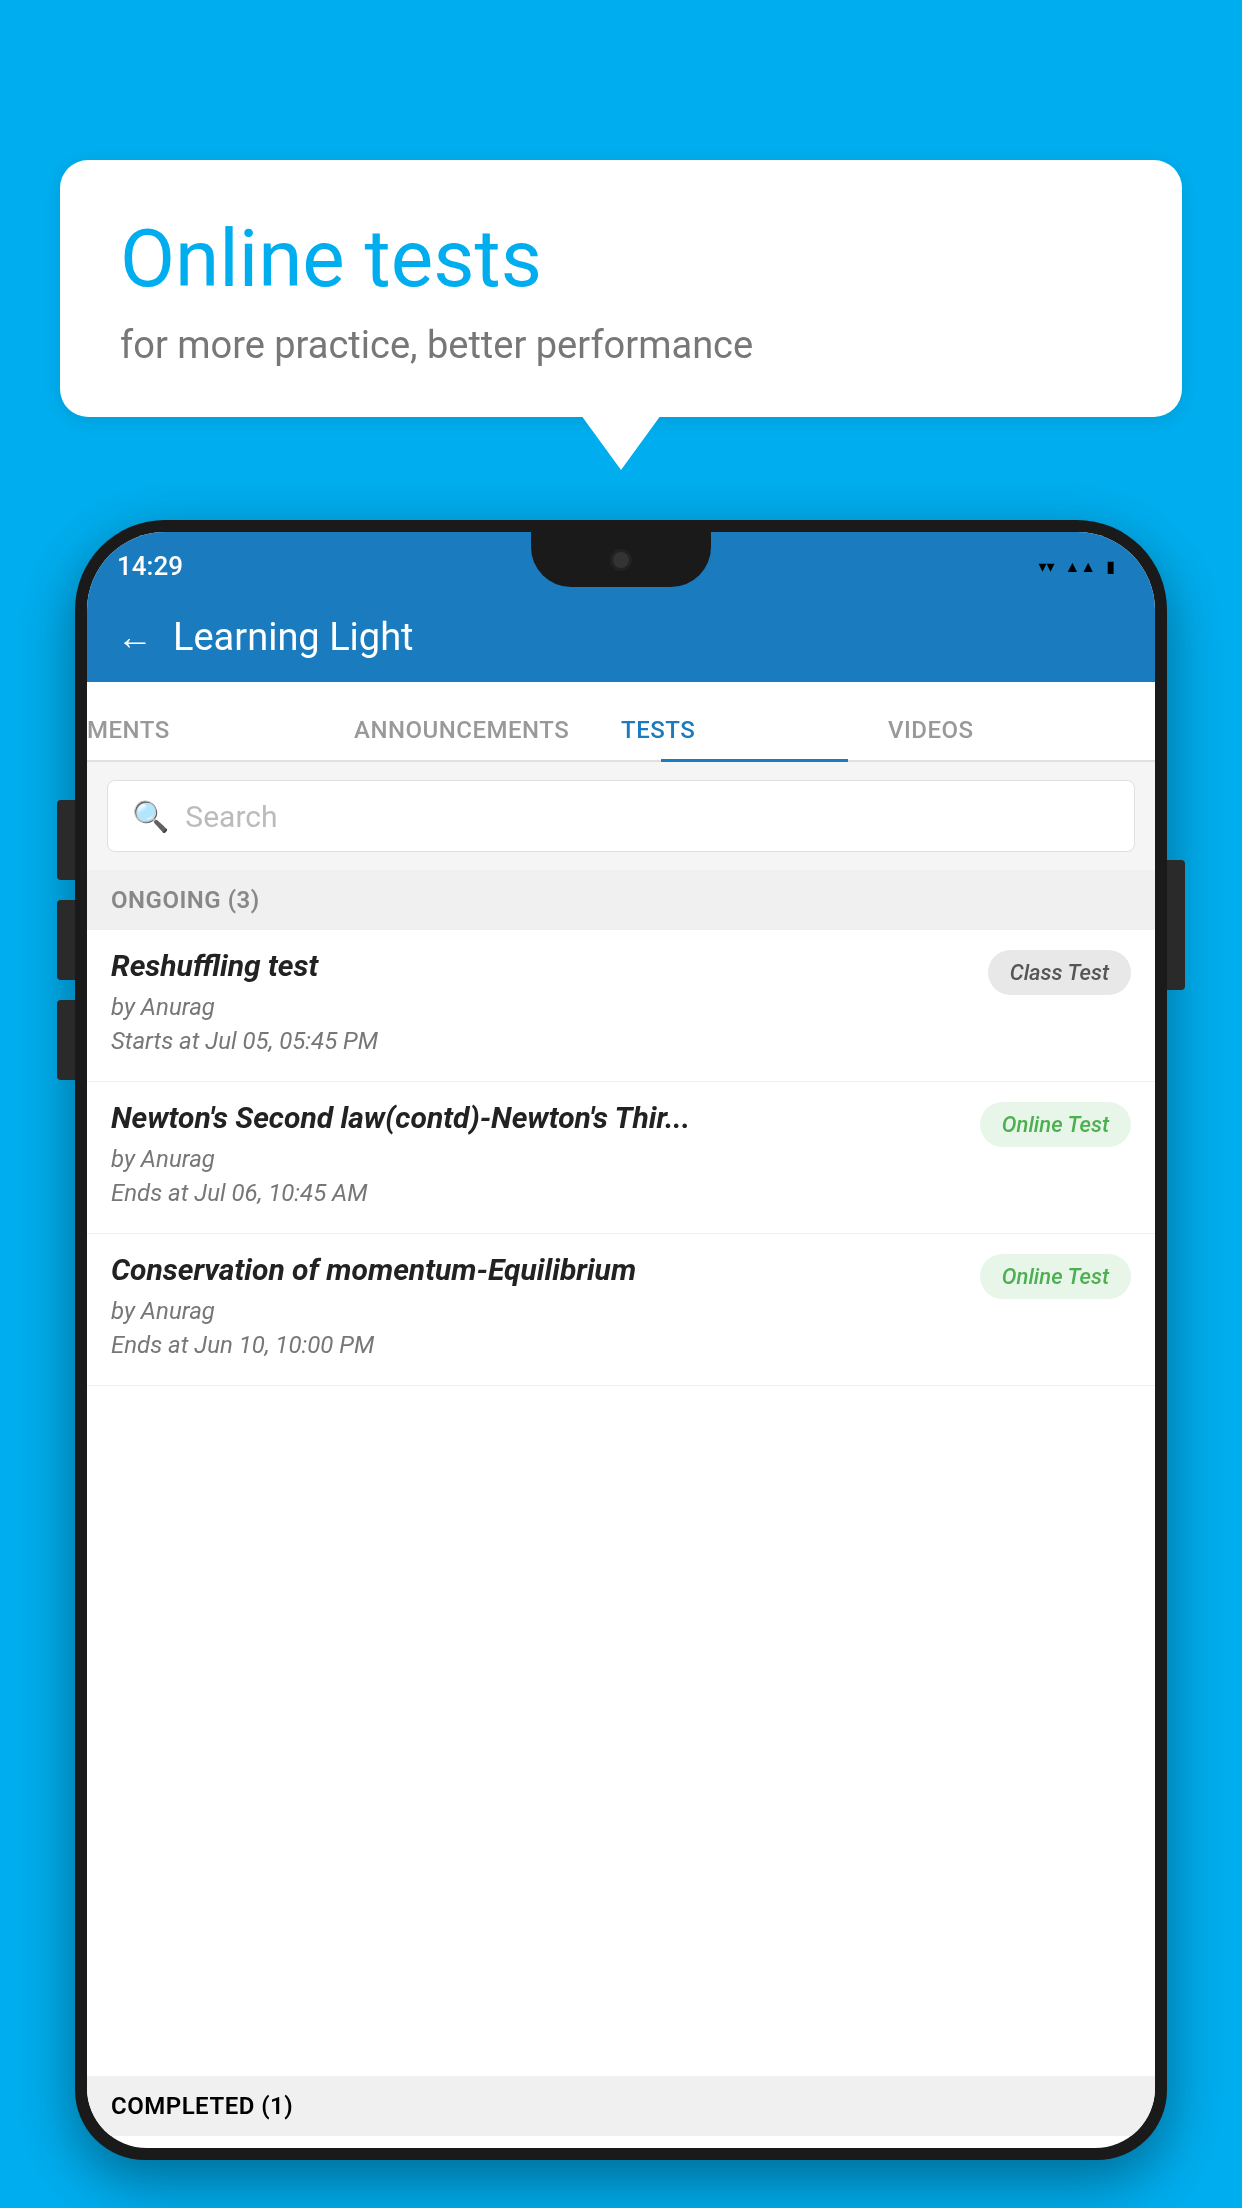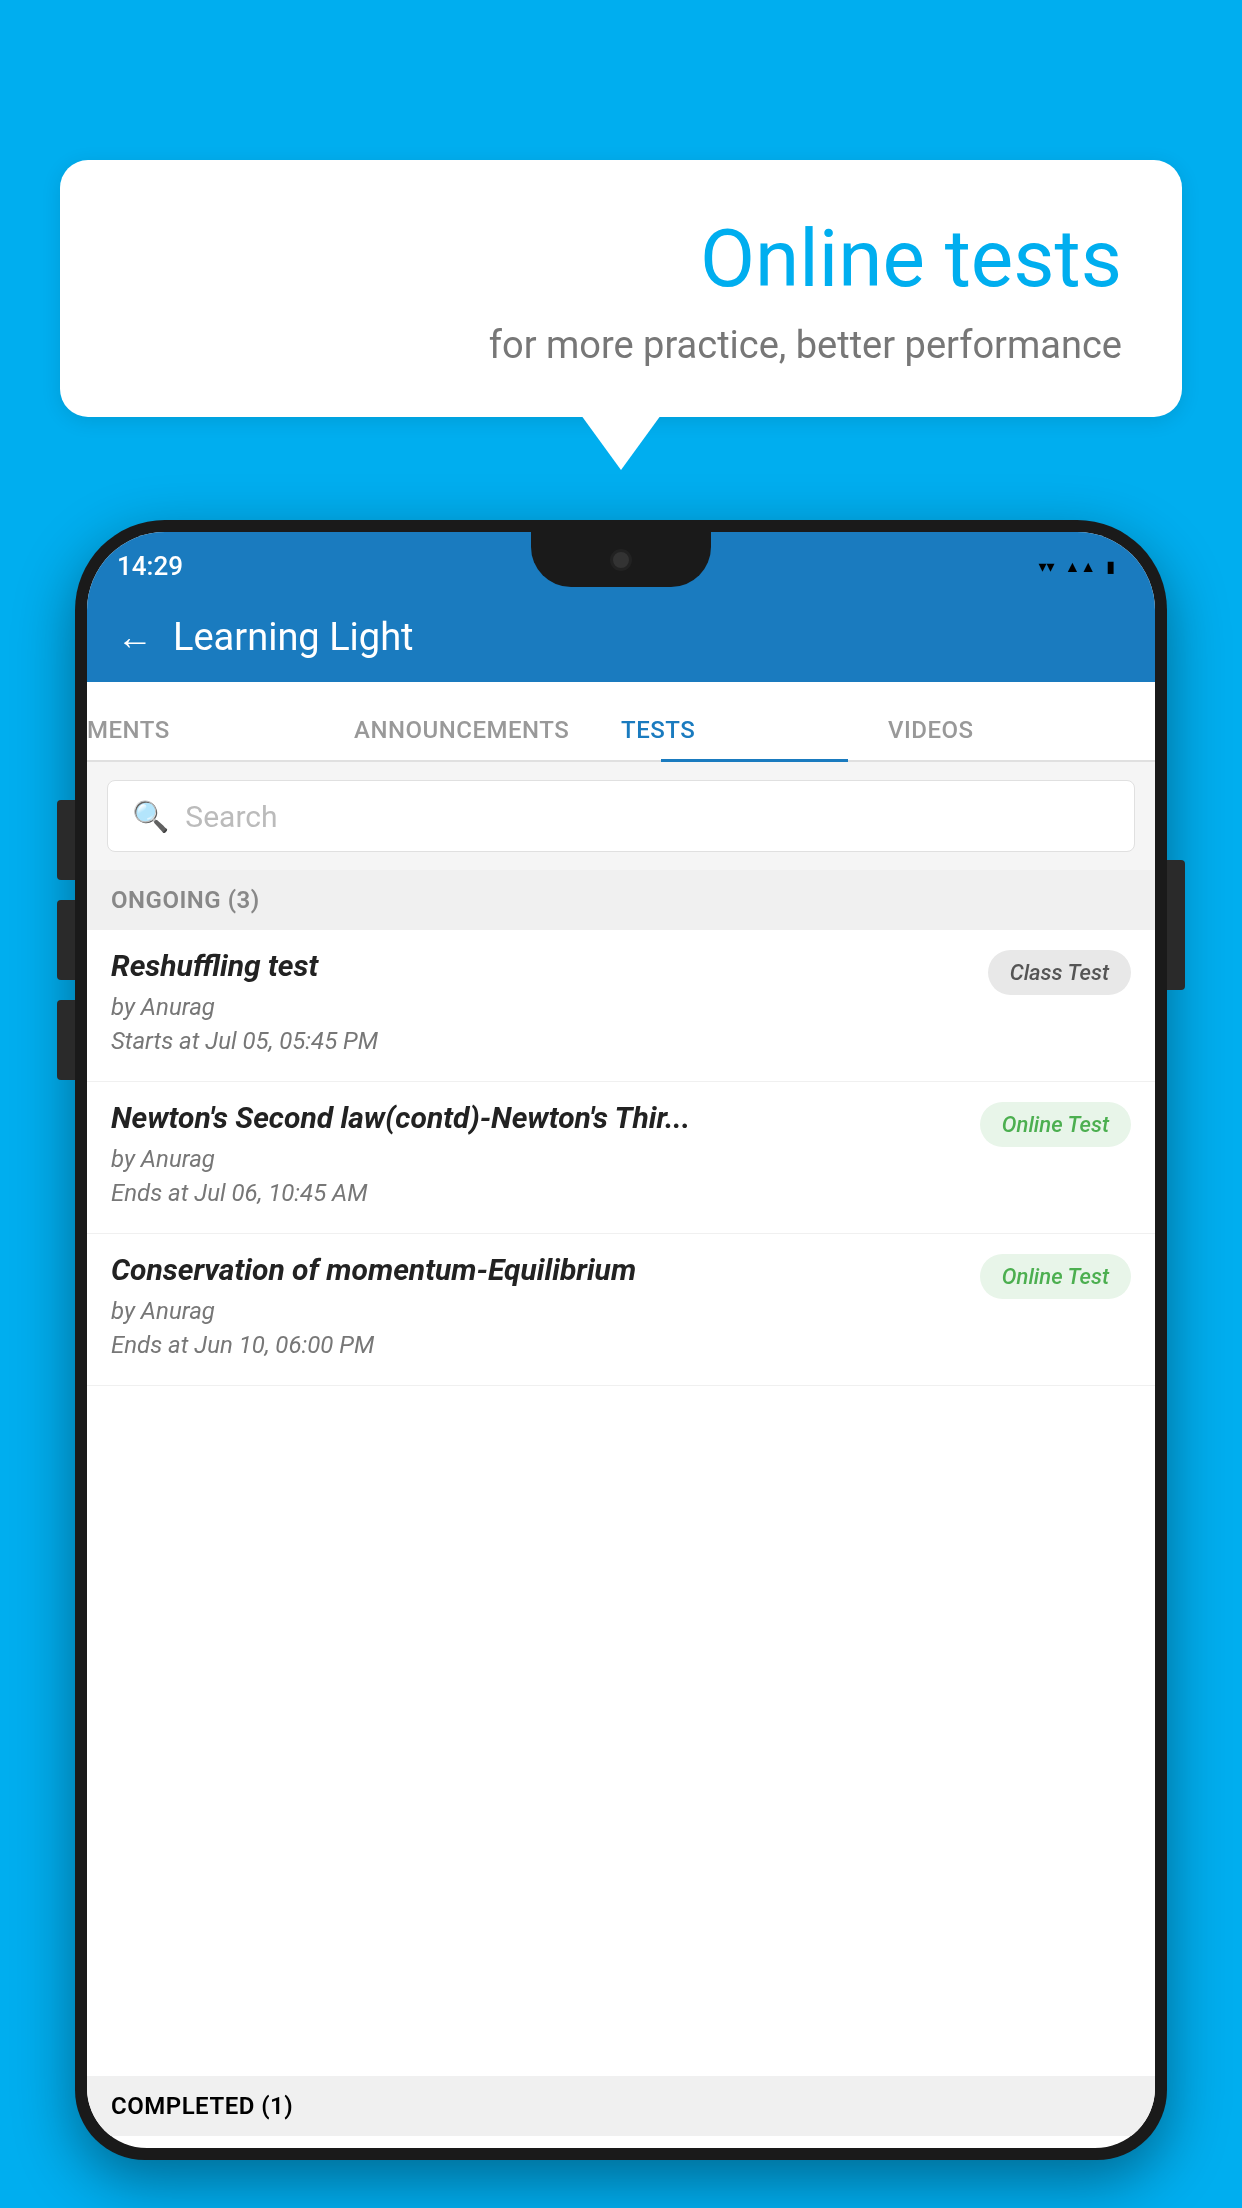--- a/index.html
+++ b/index.html
@@ -20,21 +20,21 @@
       right: 60px;
       display: flex;
       flex-direction: column;
       align-items: center;
     }
     .speech-bubble {
       background: white;
       border-radius: 28px;
       padding: 55px 60px 50px;
       width: 100%;
-      text-align: right;
+      text-align: left;
       box-shadow: 0 4px 20px rgba(0,0,0,0.1);
     }
     .speech-bubble-title {
       color: #00AEEF;
       font-size: 80px;
       font-weight: 400;
       margin-bottom: 20px;
       line-height: 1.1;
     }
     .speech-bubble-subtitle {
@@ -360,21 +360,21 @@
             <div class="test-author">by Anurag</div>
             <div class="test-date">Ends at  Jul 06, 10:45 AM</div>
           </div>
           <div class="test-badge badge-online">Online Test</div>
         </div>
 
         <div class="test-item">
           <div class="test-info">
             <div class="test-name">Conservation of momentum-Equilibrium</div>
             <div class="test-author">by Anurag</div>
-            <div class="test-date">Ends at  Jun 10, 06:00 PM</div>
+            <div class="test-date">Ends at  Jun 10, 10:00 PM</div>
           </div>
           <div class="test-badge badge-online">Online Test</div>
         </div>
 
       </div>
 
       <div class="section-label-bottom">COMPLETED (1)</div>
 
     </div>
   </div>

